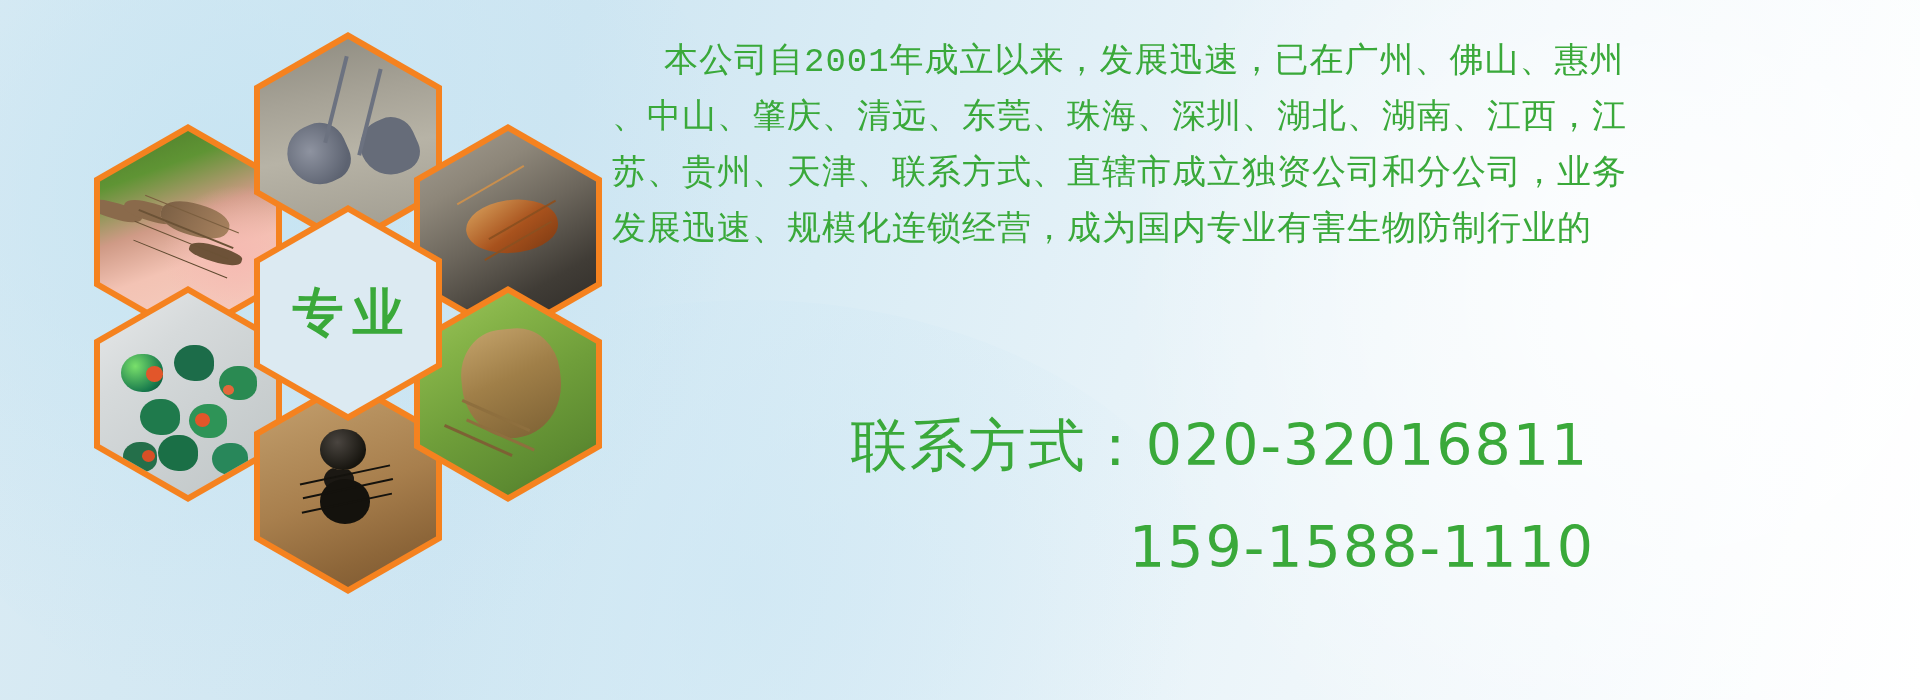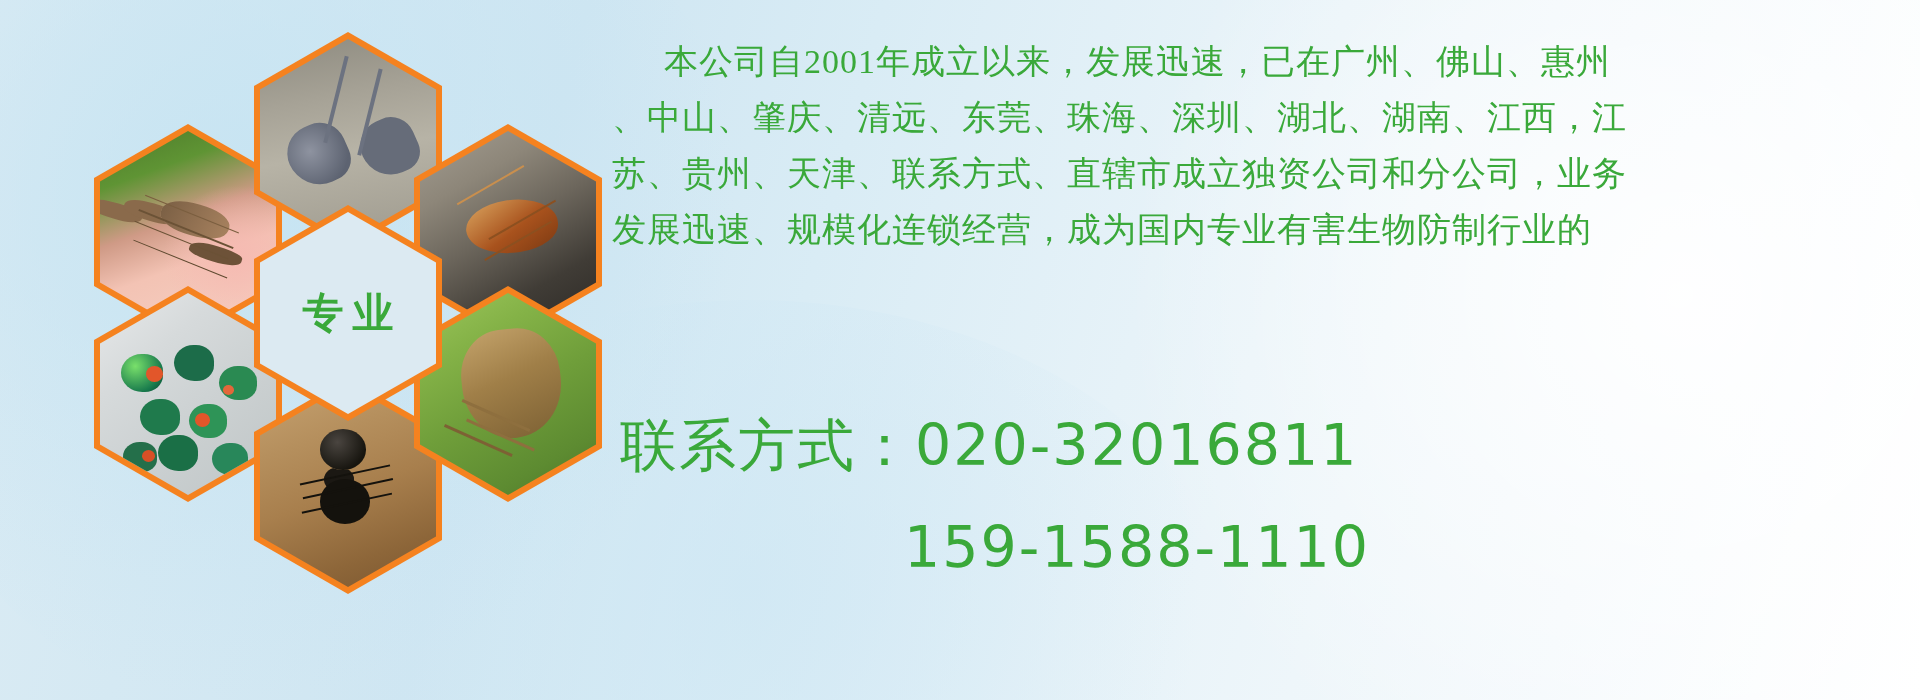--- a/index.html
+++ b/index.html
@@ -93,21 +93,21 @@
 
   .hex-center .inner {
     background: #dceaf2;
     display: flex;
     flex-direction: column;
     align-items: center;
     justify-content: center;
   }
   .center-line {
     color: #3aa93a;
-    font-size: 41px;
+    font-size: 51px;
     font-weight: bold;
     letter-spacing: 9px;
     line-height: 1.42;
     text-indent: 9px;
     font-family: "DejaVu Sans", "Liberation Sans", sans-serif;
   }
 
   
   
   .art-mosquito {
@@ -286,29 +286,30 @@
     left: 612px;
     top: 34px;
     width: 1260px;
   }
   .intro-line {
     color: #3aa93a;
     font-size: 34px;
     line-height: 56px;
     letter-spacing: 1px;
     white-space: nowrap;
-    font-family: Liberation Serif, serif;
+    font-family: Liberation Mono, monospace;
   }
   .intro-line.first { text-indent: 52px; }
 
   .contact {
     position: absolute;
     left: 620px;
     top: 405px;
     width: 1200px;
+    text-align: center;
   }
   .contact-line {
     color: #3aa93a;
     font-size: 57px;
     line-height: 80px;
     letter-spacing: 2px;
     white-space: nowrap;
     font-family: "DejaVu Sans", "Liberation Sans", sans-serif;
   }
   .contact-line.second { text-indent: 284px; margin-top: 22px; }

